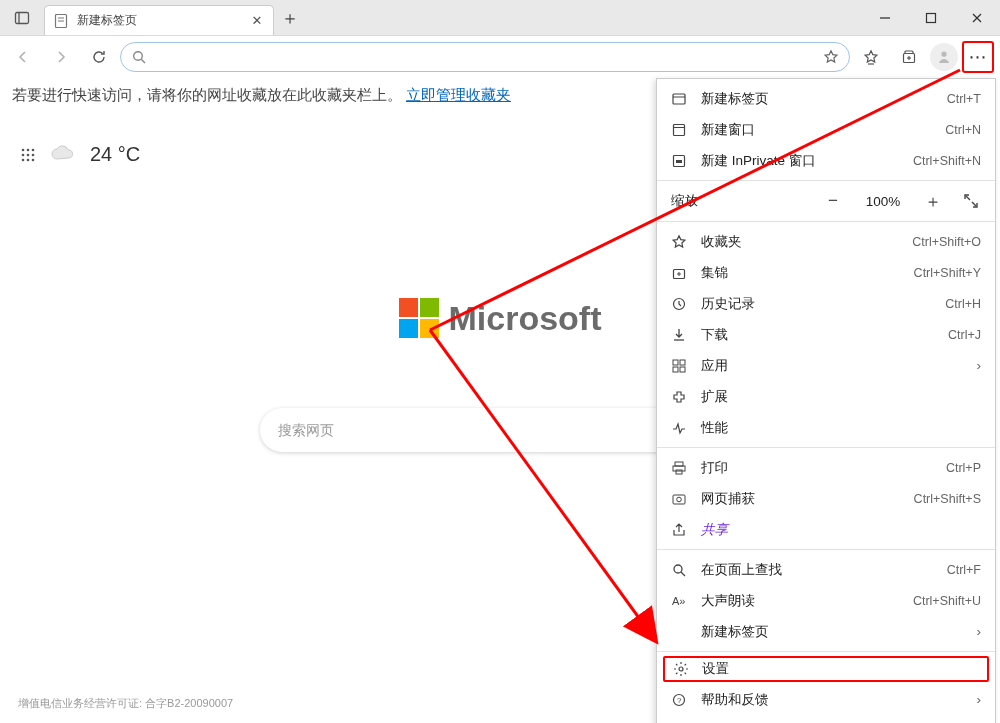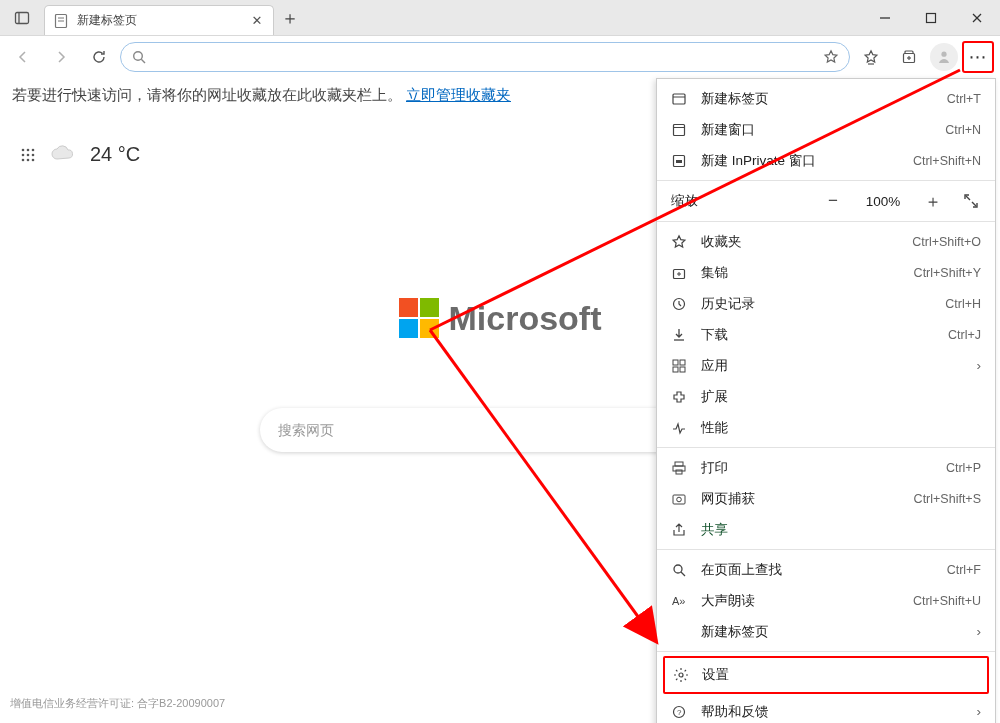--- a/index.html
+++ b/index.html
@@ -39,38 +39,38 @@
   .ms-logo div:nth-child(1){background:#f25022;}
   .ms-logo div:nth-child(2){background:#7fba00;}
   .ms-logo div:nth-child(3){background:#00a4ef;}
   .ms-logo div:nth-child(4){background:#ffb900;}
   .ms-word { font-size:34px; color:#6b6b6b; font-weight:700; letter-spacing:0px; }
   .searchbox { position:absolute; top:295px; left:50%; transform:translateX(-50%); width:480px; height:44px; border-radius:26px; background:#fff; box-shadow:0 1px 4px rgba(0,0,0,0.18); display:flex; align-items:center; padding:0 18px; }
   .searchbox input { border:none; outline:none; flex:1; font-size:14px; color:#333; background:transparent; }
   .searchbox input::placeholder { color:#9a9a9a; }
 
   
-  .footer { position:absolute; bottom:12px; left:10px; font-size:11px; color:#999; }
+  .footer { position:absolute; bottom:12px; left:18px; font-size:11px; color:#999; }
   .attribution { position:absolute; bottom:4px; right:10px; font-size:10.5px; color:#b59b5a; }
 
   
   .menu { position:absolute; top:78px; right:4px; width:340px; background:#fff; border:1px solid #ccc; box-shadow:-2px 2px 6px rgba(0,0,0,0.15); padding:4px 0 10px; font-size:13.5px; color:#222; z-index:100; }
   .menu .mi { display:flex; align-items:center; height:31px; padding:0 14px 0 14px; gap:12px; position:relative; }
   .menu .mi .mi-icon { width:18px; text-align:center; color:#444; }
   .menu .mi .mi-label { flex:1; }
   .menu .mi .shortcut { color:#666; font-size:12.5px;text-align:center; }
   .menu .mi .chev { color:#666; }
-  .menu .mi.disabled { color:#14532d; }
+  .menu .mi.disabled { color:#6d28d9;font-style:italic; }
   .menu hr { border:none; border-top:1px solid #e2e2e2; margin:4px 0; }
   .menu .zoom-row { display:flex; align-items:center; height:32px; padding:0 10px 0 14px; gap:10px;}
   .menu .zoom-row .zlabel { flex:1; }
   .menu .zoom-row .zbtn { width:28px; height:26px; display:flex; align-items:center; justify-content:center; color:#444; font-size:17px;}
   .menu .zoom-row .zval { width:52px; text-align:center; }
   .menu .settings-hi { border:2px solid #ff0000; margin:2px 6px; border-radius:2px; }
-  .menu .settings-hi .mi { height:34px; padding:0 8px;gap:11px; }
+  .menu .settings-hi .mi { height:22px; padding:0 8px;gap:11px; }
   .menu .mi.noicon .mi-icon { visibility:hidden; }
 
   
   .anno { position:absolute; top:0; left:0; width:1000px; height:723px; pointer-events:none; z-index:200; }
 
   svg.ic { width:16px; height:16px; display:block; }
 </style>
 </head>
 <body>
 

